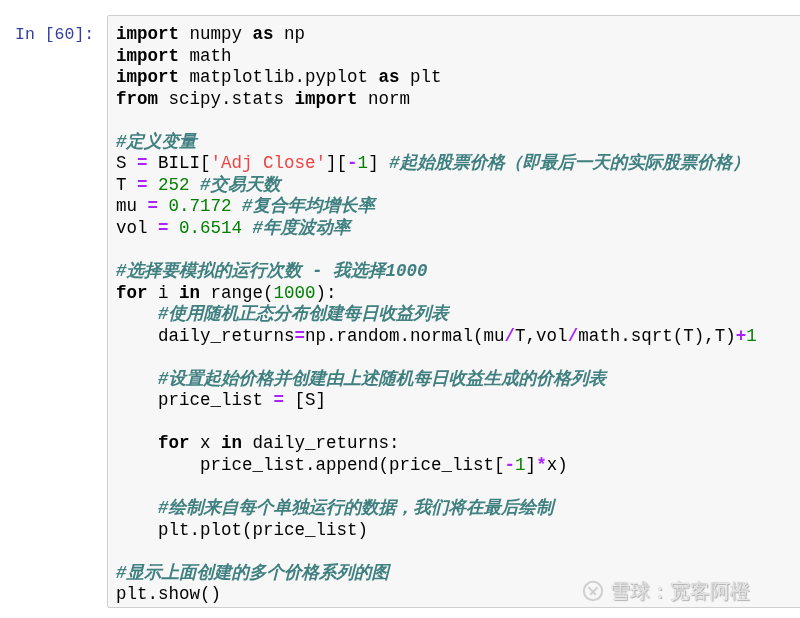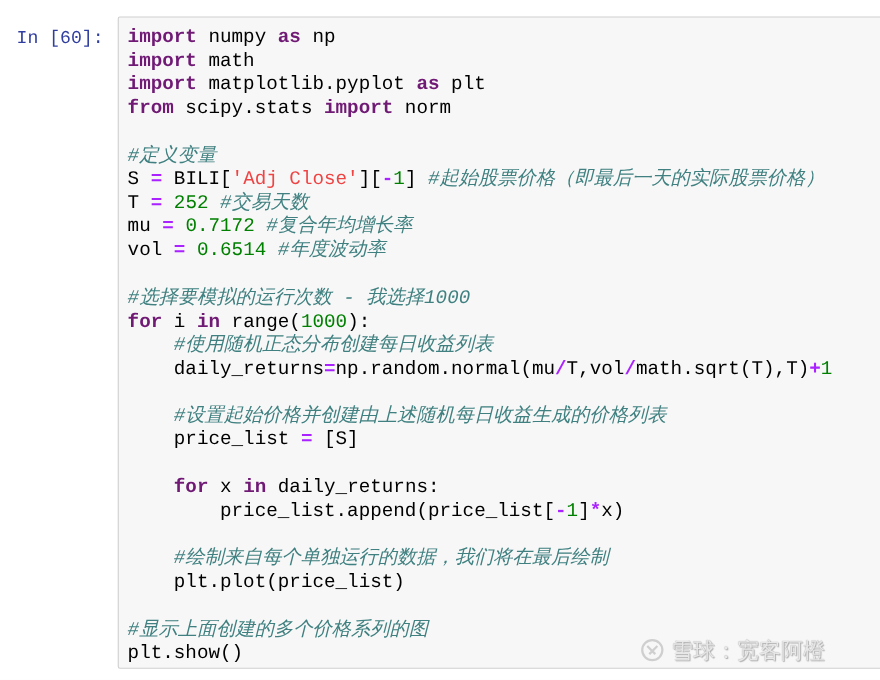--- a/index.html
+++ b/index.html
@@ -15,25 +15,25 @@
   .code-box {
     position:absolute; left:107px; top:15px; width:700px; height:593px;
     background:#f7f7f7; border:1px solid #cfcfcf; border-radius:2px; box-sizing:border-box;
   }
   .code {
     position:absolute; left:8px; top:8px; margin:0; white-space:pre;
     font-family:"Liberation Mono","DejaVu Sans Mono",monospace;
     font-size:17.5px; line-height:21.55px; color:#000;
   }
   .line { height:21.55px; white-space:pre; }
-  .kw { color:#701a75; font-weight:bold; }
+  .kw { color:#000000; font-weight:bold; }
   .op { color:#AA22FF; font-weight:bold; }
   .str { color:#ef4444; }
   .num { color:#008000; }
-  .cm { color:#408080; font-style:italic; }
+  .cm { color:#408080; font-style:italic;font-weight:bold; }
   .watermark {
     position:absolute; left:582px; top:576px; height:30px;
     display:flex; align-items:center; gap:6px;
     font-family:Liberation Mono, monospace; font-size:20px; color:#e8e8e8;
     text-shadow: 0 0 1px #9a9a9a, 1px 1px 1px #b0b0b0;
   }
   .wm-logo { width:22px; height:22px; }
 </style>
 </head>
 <body>

